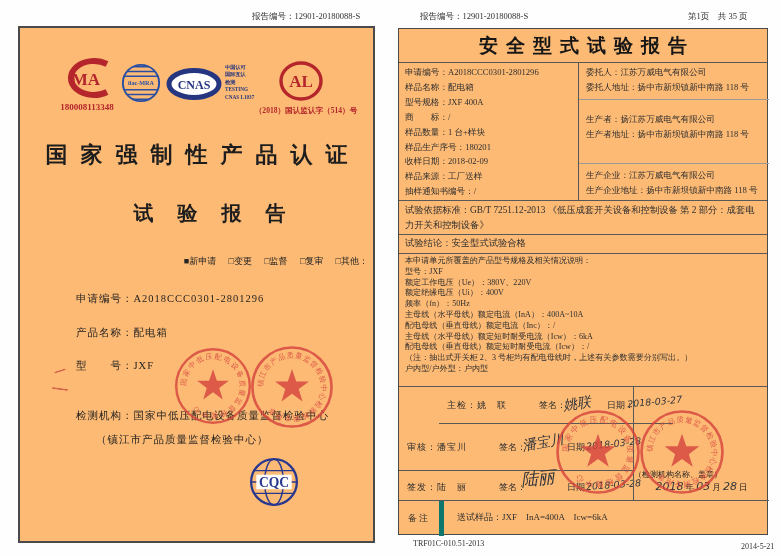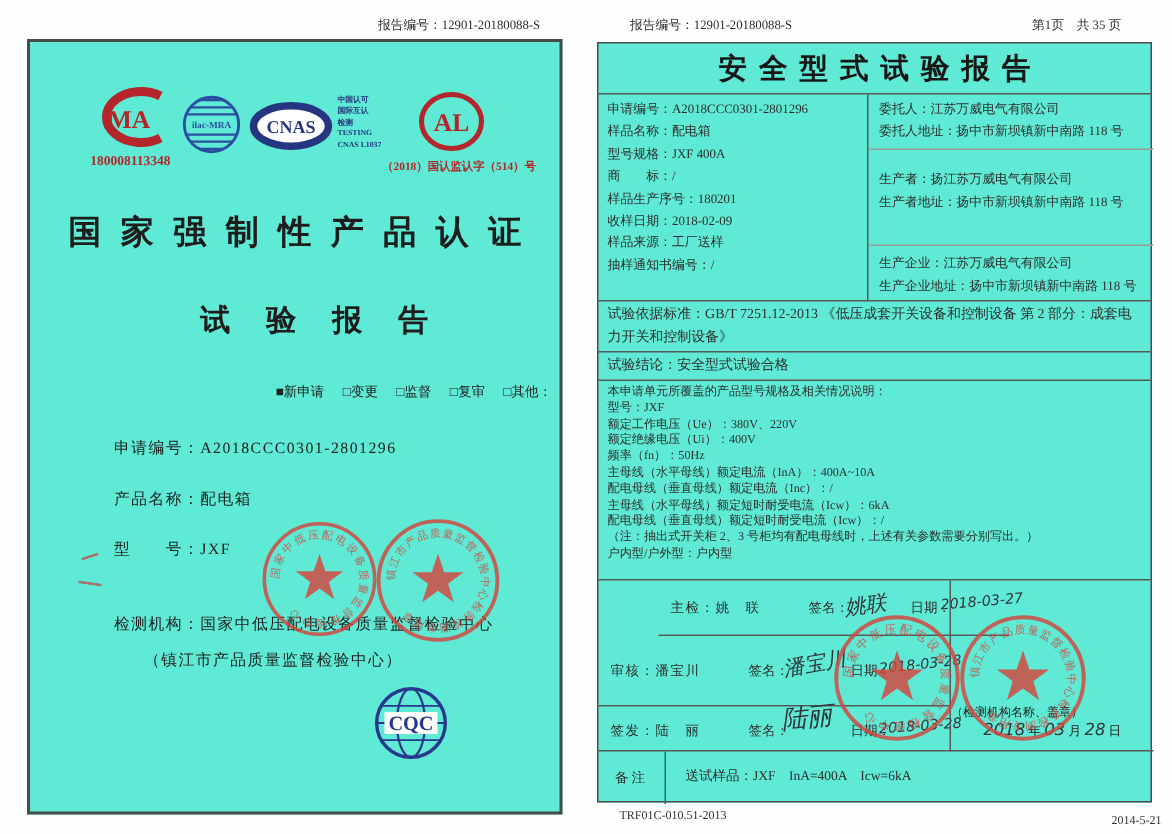--- a/index.html
+++ b/index.html
@@ -1,19 +1,19 @@
 <!DOCTYPE html>
 <html><head>
 <meta charset="utf-8">
 <style>
   html,body{margin:0;padding:0;background:#ffffff;}
   #canvas{position:relative;width:781px;height:556px;background:#fefefe;overflow:hidden;
           font-family:"Liberation Serif",serif;color:#2e2e2e;}
   .abs{position:absolute;}
-  .page{position:absolute;background:#5eead4;border:2px solid #4a4a4a;box-sizing:border-box;}
+  .page{position:absolute;background:#fdba74;border:2px solid #4a4a4a;box-sizing:border-box;}
   .small{font-size:8.5px;}
   .red{color:#b5262c;}
   
   #page-left{left:18px;top:26px;width:357px;height:517px;}
   .lp-title1{left:0;top:112px;width:100%;text-align:center;font-size:22px;font-weight:700;
              letter-spacing:13px;text-indent:13px;color:#1d1d1d;}
   .lp-title2{left:0;top:172px;width:100%;text-align:center;font-size:20px;font-weight:600;
              letter-spacing:24px;text-indent:24px;color:#1d1d1d;padding-left:13px;}
   .lp-check{left:0;top:227px;width:100%;text-align:right;font-size:9px;color:#222;}
   .lp-check span{margin:0 5px;}
@@ -40,21 +40,21 @@
   .rp-coverage div{font-size:8.1px;line-height:10.8px;white-space:nowrap;}
   .rp-sign-row{position:absolute;left:0;width:234px;box-sizing:border-box;border-bottom:1px solid #585858;}
   .rp-sign-row .role{position:absolute;left:8px;font-size:9px;letter-spacing:1px;}
   .rp-sign-row .lbl{position:absolute;font-size:9px;}
   .rp-seal-cell{position:absolute;left:234px;top:358px;width:136px;height:114px;box-sizing:border-box;
                 border-left:1px solid #585858;border-bottom:1px solid #585858;}
   .seal-cap{position:absolute;left:0;bottom:20px;width:100%;text-align:left;font-size:8px;color:#222;}
   .seal-date{position:absolute;left:0;bottom:6px;width:100%;text-align:center;font-size:8.5px;color:#222;}
   .rp-remark{top:472px;height:35px;border-bottom:none;}
   .rp-remark-label{position:absolute;left:0;top:0;width:45px;height:100%;box-sizing:border-box;
-                   border-right:1px solid #0f766e;display:flex;align-items:center;justify-content:center;
+                   border-right:5px solid #0f766e;display:flex;align-items:center;justify-content:center;
                    font-size:9px;letter-spacing:2px;}
   .rp-remark-value{position:absolute;left:58px;top:10px;font-size:9px;white-space:nowrap;}
   .hand{font-family:"DejaVu Sans",sans-serif;font-style:italic;color:#31353b;}
   .sig{position:absolute;white-space:nowrap;}
   .footer{font-size:8px;color:#333;}
   .seal{position:absolute;opacity:.82;pointer-events:none;}
 </style>
 </head>
 <body>
 
@@ -156,20 +156,21 @@
   <div id="page-right" class="page">
 
     <div class="rp-row rp-title">安全型式试验报告</div>
 
     <div class="rp-row rp-info">
       <div class="rp-info-left">
         <div>申请编号：A2018CCC0301-2801296</div>
         <div>样品名称：配电箱</div>
         <div>型号规格：JXF 400A</div>
         <div>商　　标：/</div>
+        <div>样品数量：1 台+样块</div>
         <div>样品生产序号：180201</div>
         <div>收样日期：2018-02-09</div>
         <div>样品来源：工厂送样</div>
         <div>抽样通知书编号：/</div>
       </div>
       <div class="rp-info-right">
         <div class="ln" style="top:4px">委托人：江苏万威电气有限公司</div>
         <div class="ln" style="top:19px">委托人地址：扬中市新坝镇新中南路 118 号</div>
         <div class="rp-divider" style="top:36px"></div>
         <div class="ln" style="top:51px">生产者：扬江苏万威电气有限公司</div>

